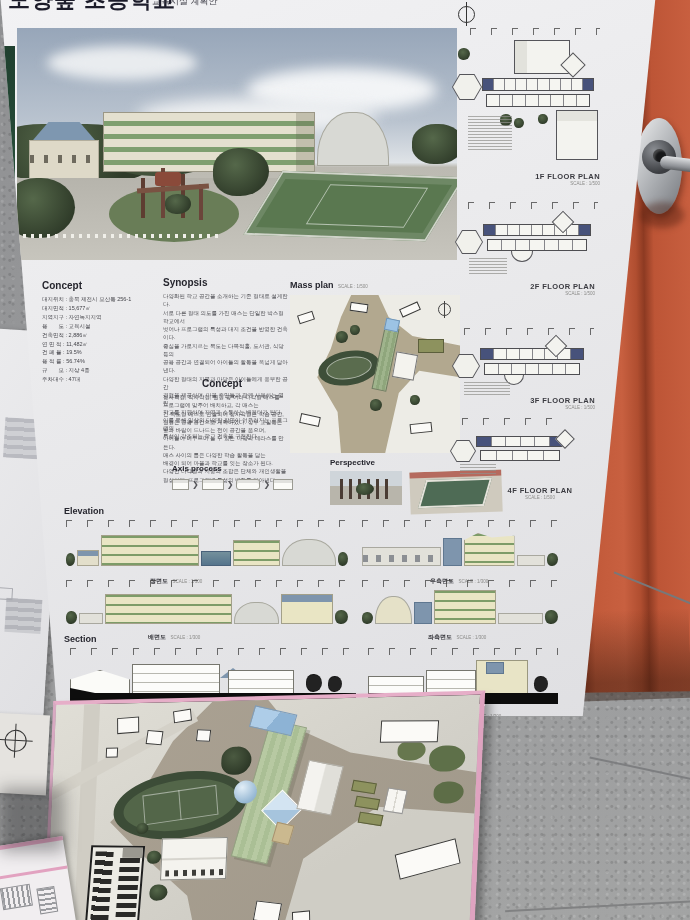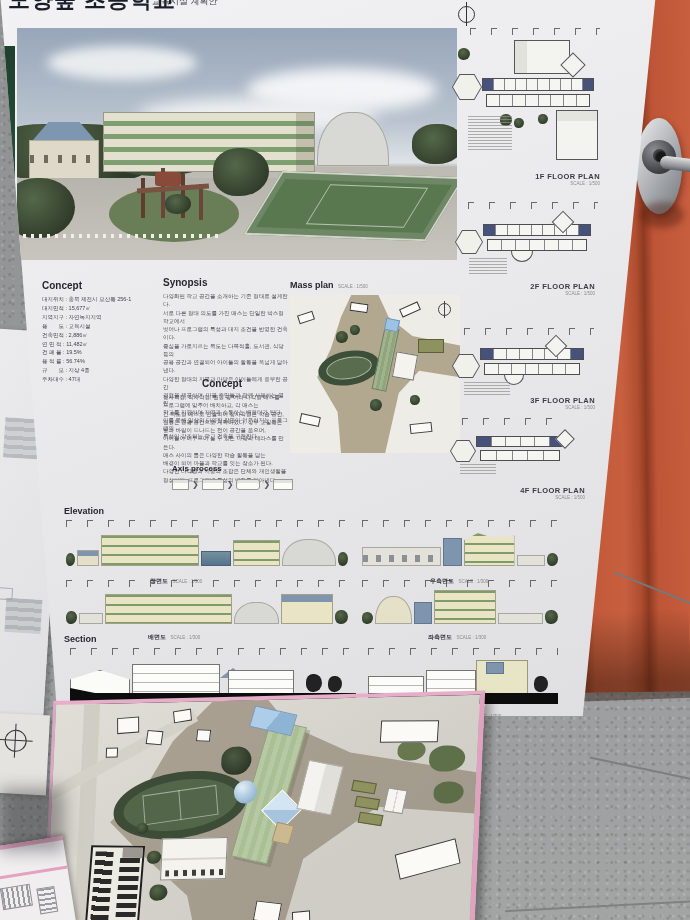--- a/index.html
+++ b/index.html
@@ -200,20 +200,33 @@
         <div class="mbox"></div>
         <span class="marr">❯</span>
         <div class="mbox" style="width:22px;"></div>
         <span class="marr">❯</span>
         <div class="mbox" style="width:24px;border-radius:3px;"></div>
         <span class="marr">❯</span>
         <div class="mbox" style="width:20px;"></div>
       </div>
     </div>
 
+    <div class="a" style="left:330px;top:466px;width:190px;">
+      <div class="hd" style="font-size:8px;margin-bottom:4px;">Perspective</div>
+      <div style="display:flex;gap:8px;align-items:flex-start;">
+        <div style="width:72px;height:34px;background:linear-gradient(180deg,#cfd5da 0 45%,#b8b5ab 45%);position:relative;overflow:hidden;">
+          <div class="a" style="left:10px;top:8px;width:50px;height:20px;background:repeating-linear-gradient(90deg,#4a3c34 0 3px,transparent 3px 9px);"></div>
+          <div class="a tr" style="left:26px;top:12px;width:18px;height:12px;"></div>
+        </div>
+        <div style="width:92px;height:42px;background:#cfcabe;position:relative;transform:rotate(-2deg);overflow:hidden;">
+          <div class="a" style="left:12px;top:8px;width:66px;height:28px;background:#4e6b55;border:2px solid #e4e2da;transform:skewX(-18deg);"></div>
+          <div class="a" style="left:0;top:0;width:100%;height:6px;background:#b56a5e;"></div>
+        </div>
+      </div>
+    </div>
 
     <div class="a hd" style="left:64px;top:514px;font-size:9px;">Elevation</div>
 
     <div class="a dims" style="left:66px;top:528px;width:280px;"></div>
     <div class="a dims" style="left:362px;top:528px;width:196px;"></div>
     <div class="a erow" style="left:66px;top:538px;width:282px;height:36px;">
       <div class="tr" style="width:11px;height:13px;"></div>
       <div style="width:26px;height:16px;background:linear-gradient(180deg,#7e95ad 0 5px,#e3dfcb 5px);border:1px solid #a9a591;"></div>
       <div class="yel" style="width:116px;height:31px;"></div>
       <div class="glz" style="width:36px;height:15px;"></div>
@@ -421,21 +434,21 @@
       <div class="a cells" style="left:30px;top:20px;width:80px;height:11px;">
           <i></i>
           <i></i>
           <i></i>
           <i></i>
           <i></i>
         </div>
       <div class="a dia" style="left:108px;top:2px;width:14px;height:14px;"></div>
       <div class="a legend" style="left:10px;top:34px;height:12px;width:36px;"></div>
     </div>
-    <div class="a fplabel" style="left:495px;top:494px;width:90px;">
+    <div class="a fplabel" style="left:495px;top:494px;width:90px;text-align:center;">
       <div class="l1">4F FLOOR PLAN</div>
       <div class="l2">SCALE : 1/500</div>
     </div>
   </div>
 
   <div class="a" style="left:-10px;top:714px;width:58px;height:80px;background:#e5e3df;transform:rotate(3deg);box-shadow:2px 2px 5px rgba(0,0,0,.3);">
     <div class="a" style="left:14px;top:16px;width:22px;height:22px;border:1.5px solid #333;border-radius:50%;"></div>
     <div class="a" style="left:24px;top:10px;width:1px;height:34px;background:#333;"></div>
     <div class="a" style="left:8px;top:26px;width:34px;height:1px;background:#333;"></div>
   </div>

